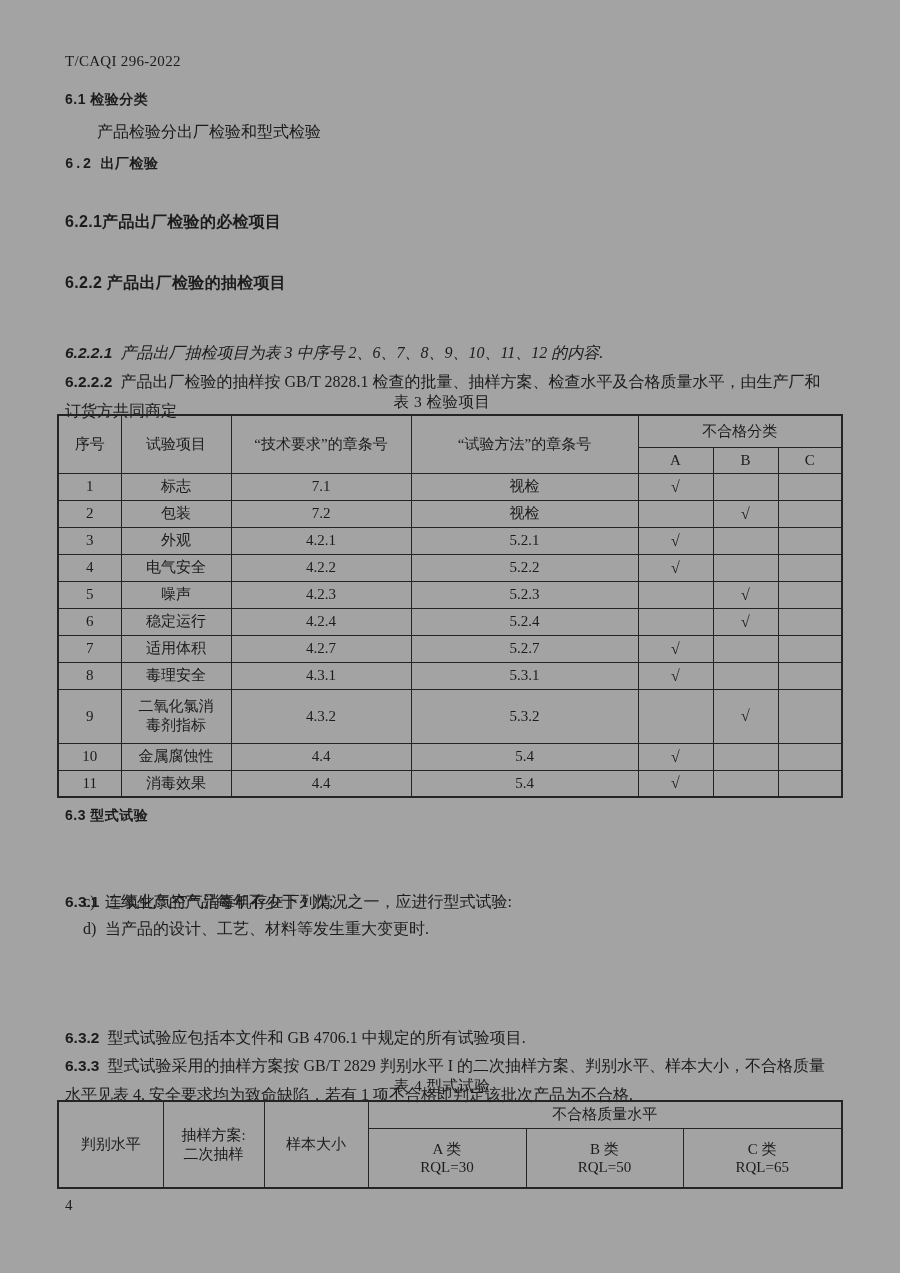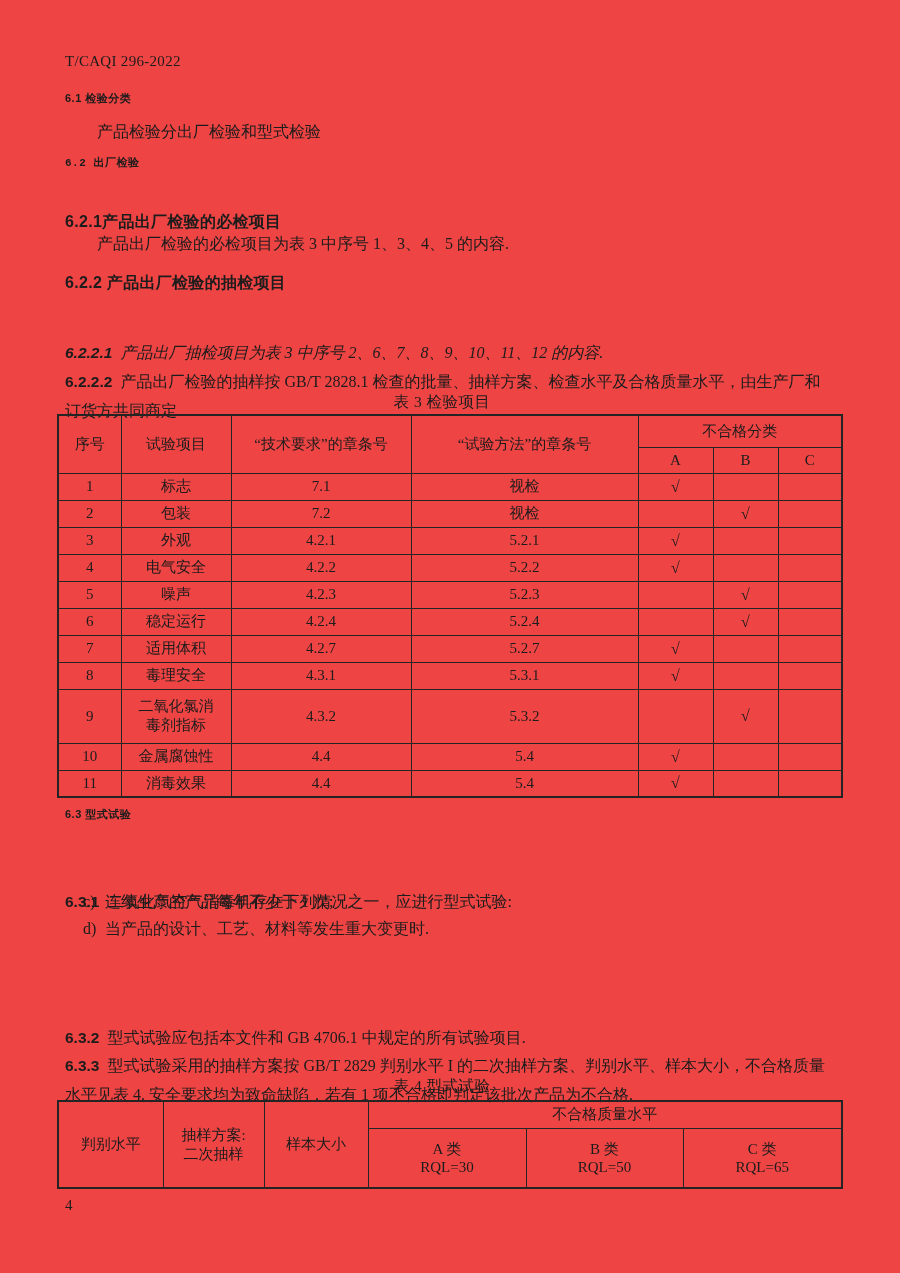--- a/index.html
+++ b/index.html
@@ -1,26 +1,26 @@
 <!DOCTYPE html>
 <html><head>
 <meta charset="utf-8">
 <style>
   html,body{margin:0;padding:0;background:#ffffff;}
   .page{
     position:relative;
     width:900px;height:1273px;
-    background:#ef4444;
+    background:#a3a3a3;
     color:#1c1c1c;
     overflow:hidden;
     font-family:"Liberation Serif", serif;
   }
   .abs{position:absolute;}
   .doc-code{font:15px "Liberation Serif", serif; letter-spacing:.3px;}
-  .h1{font-weight:bold;font-size:11px;font-family:"Liberation Sans", sans-serif;letter-spacing:.5px;}
+  .h1{font-weight:bold;font-size:14px;font-family:"Liberation Sans", sans-serif;letter-spacing:.5px;}
   .h2{font-weight:bold;font-size:16px;font-family:"Liberation Sans", sans-serif;letter-spacing:.3px;}
   .para{font:16px/29px "Liberation Serif", serif; white-space:pre-line;}
   .clause-num{font-family:"Liberation Sans", sans-serif;font-weight:bold;font-size:15.5px;margin-right:8px;}
   .caption{font:15.5px "Liberation Serif", serif; width:784px; left:50px; text-align:center; letter-spacing:.5px;}
   .list-item{font:16px/27px "Liberation Serif", serif;}
   .list-item .marker{display:inline-block;width:22px;}
   .page-number{font:15px "Liberation Serif", serif;}
 
   table{border-collapse:collapse;table-layout:fixed;position:absolute;left:57px;width:784px;
         font-family:"Liberation Serif", serif;font-size:15px;color:#1c1c1c;border:2px solid #242424;}
@@ -39,21 +39,20 @@
   <div class="abs doc-code" style="top:53px;left:65px;">T/CAQI 296-2022</div>
 
   <div class="abs h1" style="top:91px;left:65px;">6.1 检验分类</div>
 
   <div class="abs para" style="top:117px;left:97px;">产品检验分出厂检验和型式检验</div>
 
   <div class="abs h1" style="top:155px;left:65px;font-family:Liberation Mono, monospace;">6.2 出厂检验</div>
 
   <div class="abs h2" style="top:212px;left:65px;">6.2.1产品出厂检验的必检项目</div>
 
-  <div class="abs para" style="top:229px;left:97px;">产品出厂检验的必检项目为表 3 中序号 1、3、4、5 的内容.</div>
 
   <div class="abs h2" style="top:273px;left:65px;">6.2.2 产品出厂检验的抽检项目</div>
 
   <div class="abs para" style="top:309px;left:65px;width:786px;font-style:italic;">
     <span class="clause-num">6.2.2.1</span><span>产品出厂抽检项目为表 3 中序号 2、6、7、8、9、10、11、12 的内容.</span>
   </div>
 
   <div class="abs para" style="top:338px;left:65px;width:790px;">
     <span class="clause-num">6.2.2.2</span><span>产品出厂检验的抽样按 GB/T 2828.1 检查的批量、抽样方案、检查水平及合格质量水平，由生产厂和
 订货方共同商定.</span>

